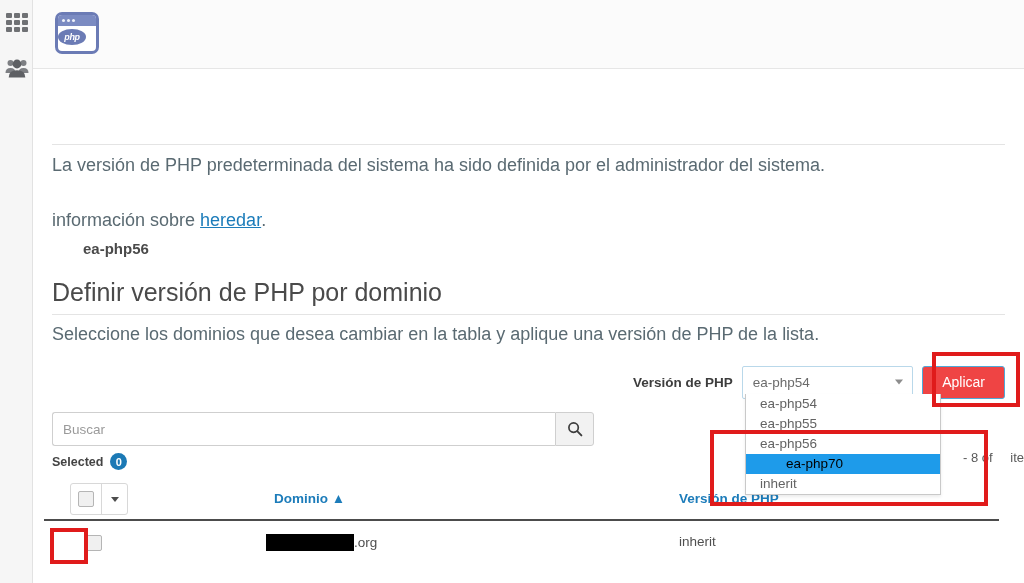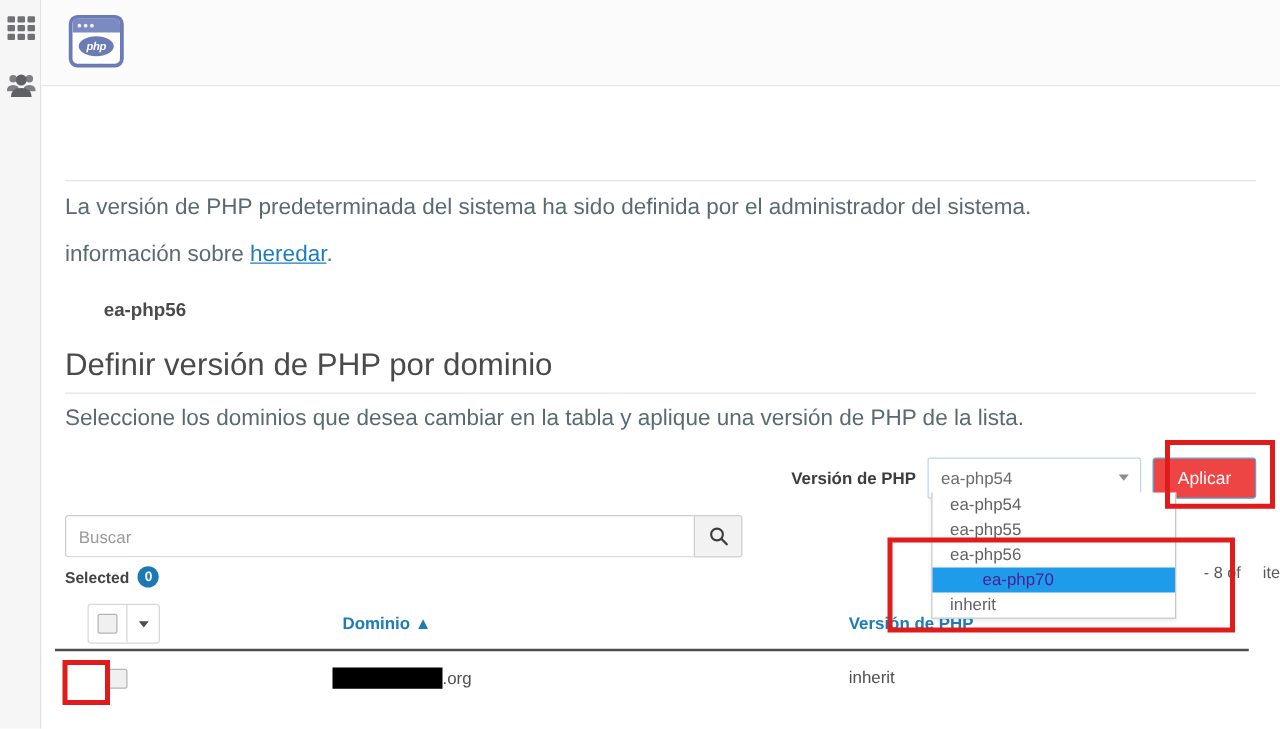--- a/index.html
+++ b/index.html
@@ -54,21 +54,21 @@
     border: 3px solid #6b7bb5;
     border-radius: 7px;
     background: #ffffff;
     overflow: hidden;
   }
   .php-badge .bar {
     height: 11px; background: #7b8bc2;
     display: flex; align-items: center; padding-left: 4px; gap: 2px;
   }
   .php-badge .bar b { width: 3px; height: 3px; border-radius: 50%; background: #eef1f8; display:block; }
-  .php-badge .body { height: 100%; display:flex; align-items:flex-start; justify-content:center; padding-top:3px; }
+  .php-badge .body { height: 100%; display:flex; align-items:flex-start; justify-content:flex-start; padding-top:3px; }
   .php-oval {
     width: 28px; height: 16px; border-radius: 50%;
     background: #6b7bb5; color: #ffffff;
     font-size: 9px; font-style: italic; font-weight: bold;
     display: flex; align-items: center; justify-content: center;
     letter-spacing: -0.3px;
   }
   .page-title {
     position: absolute; left: 78px; top: 9px;
     font-size: 35px; font-weight: normal; color: #4a4a4a;
@@ -183,21 +183,21 @@
     z-index: 30;
     box-shadow: 0 2px 3px rgba(0,0,0,0.08);
   }
   .dd-item {
     height: 20px; line-height: 20px;
     padding: 0 0 0 14px;
     font-size: 13.5px; color: #636363;
     cursor: pointer;
     white-space: nowrap;
   }
-  .dd-item.sel { background: #1e9bea; color: #4c1d95; padding-left: 40px; }
+  .dd-item.sel { background: #1e9bea; color: #000000; padding-left: 40px; }
 
   
   .pager {
     position: absolute; left: 930px; top: 381px;
     font-size: 13px; color: #5a5a5a;
     white-space: nowrap;
     z-index: 5;
   }
 
   
@@ -312,21 +312,21 @@
     </div>
   </div>
 
   <div class="content">
 
     <div class="hr" style="left:19px; top:75px; width:953px;"></div>
 
     <div class="para" style="left:19px; top:87px;">La versión de PHP predeterminada del sistema ha sido definida por el administrador del sistema.</div>
 
 
-    <div class="para" style="left:19px; top:125px;">
+    <div class="para" style="left:19px; top:142px;">
       <span>información sobre </span><span class="link">heredar</span><span>.</span>
     </div>
 
     <div class="sysver" style="left:50px; top:171px;">ea-php56</div>
 
     <div class="section-title" style="left:19px; top:209px;">Definir versión de PHP por dominio</div>
     <div class="hr" style="left:19px; top:245px; width:953px;"></div>
 
     <div class="para" style="left:19px; top:256px;">Seleccione los dominios que desea cambiar en la tabla y aplique una versión de PHP de la lista.</div>
 

